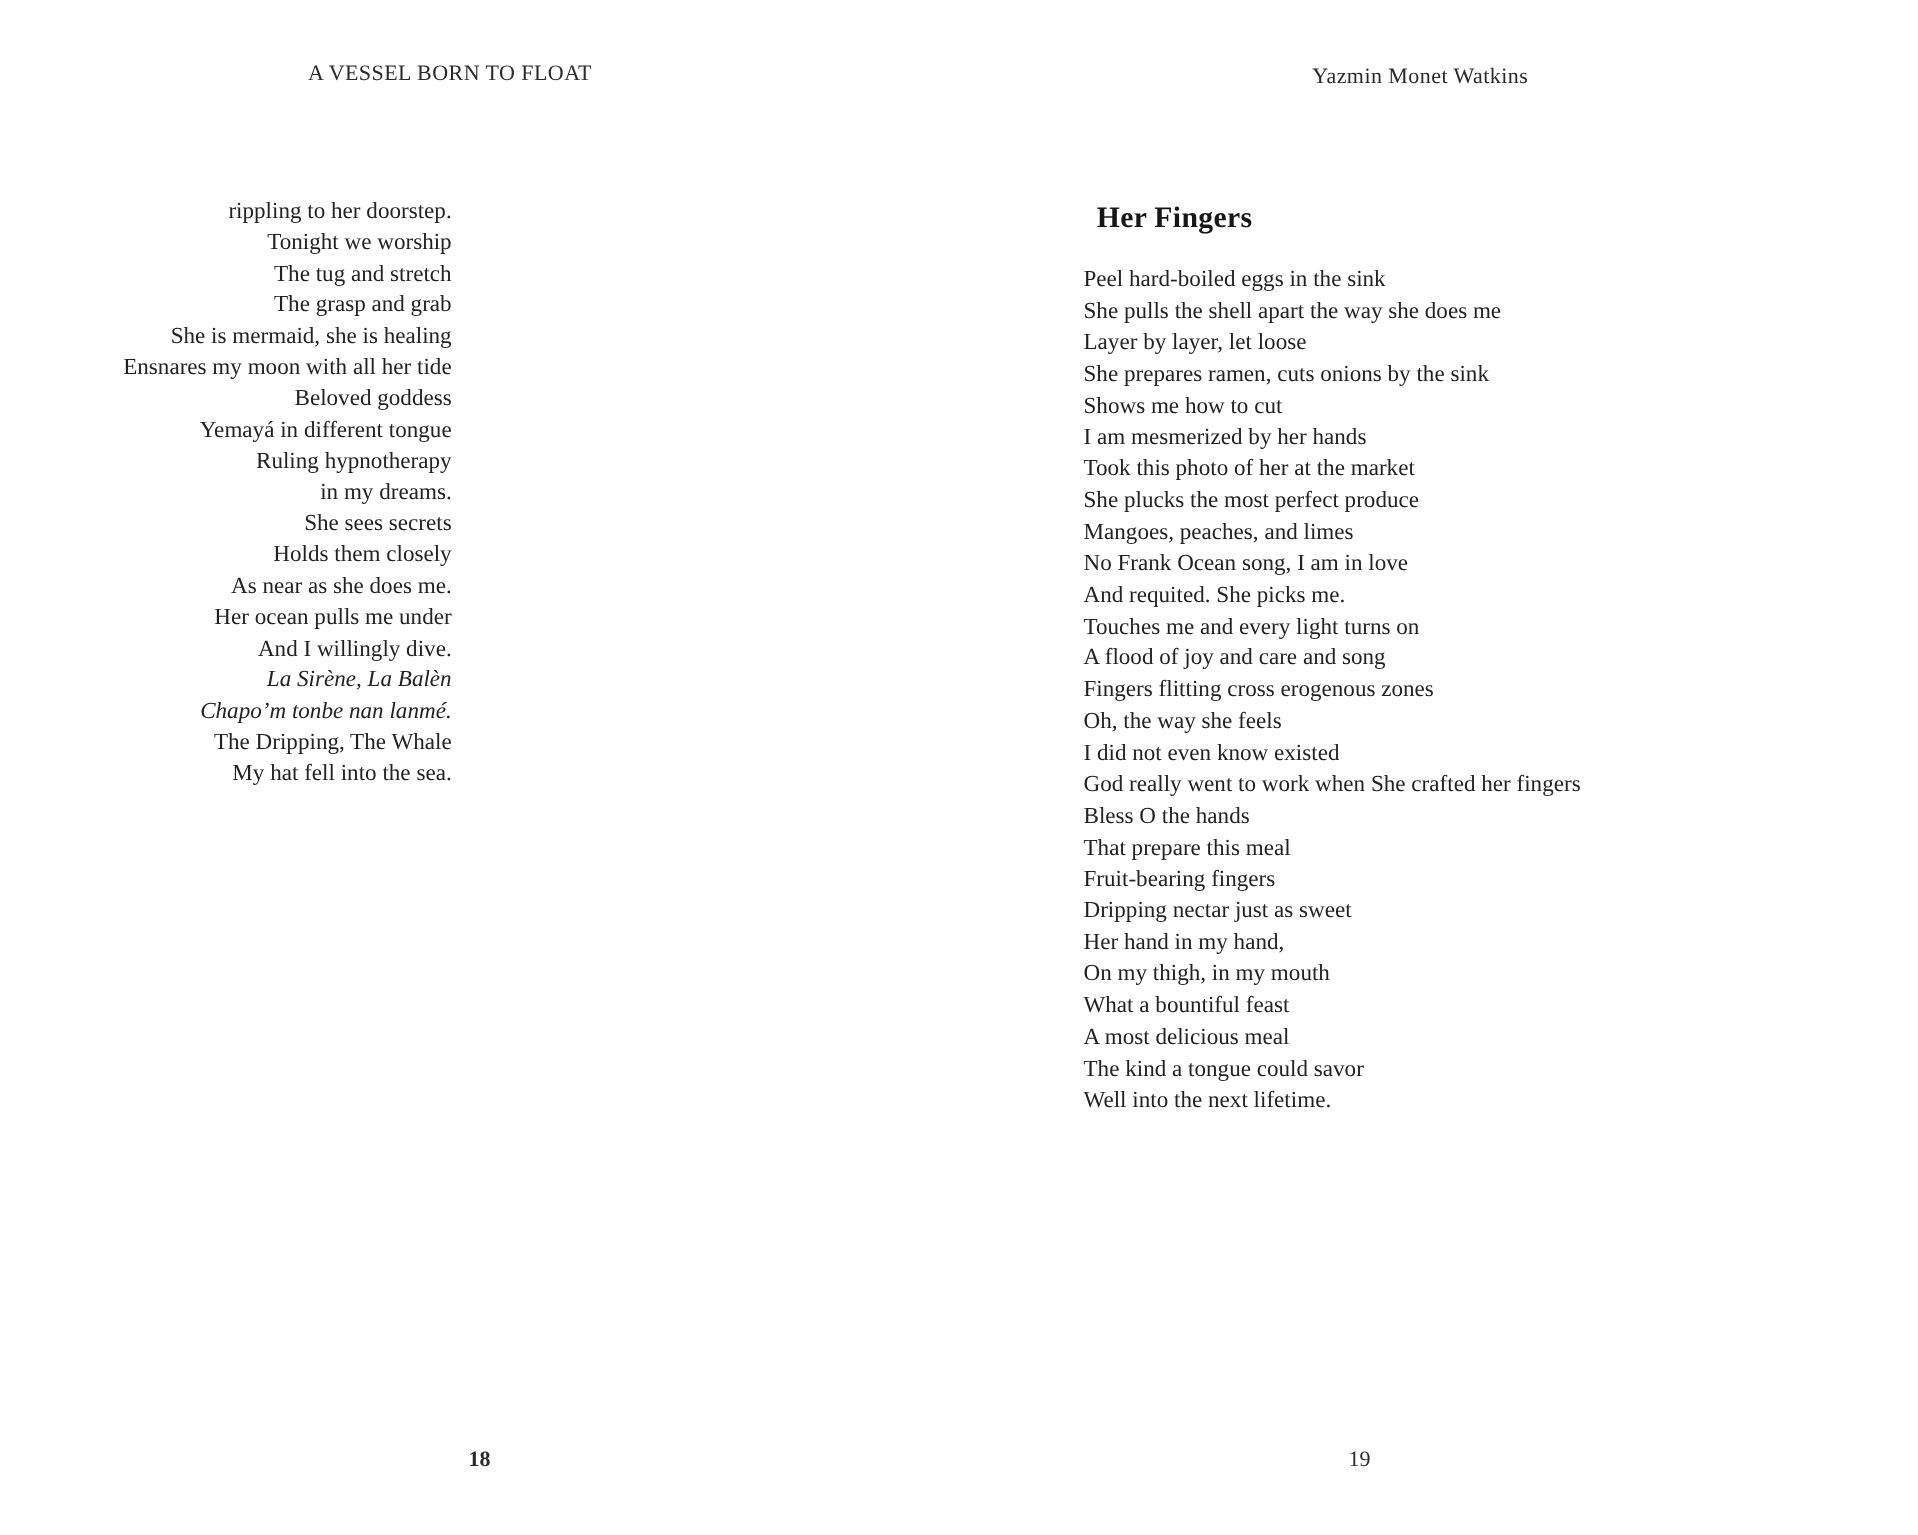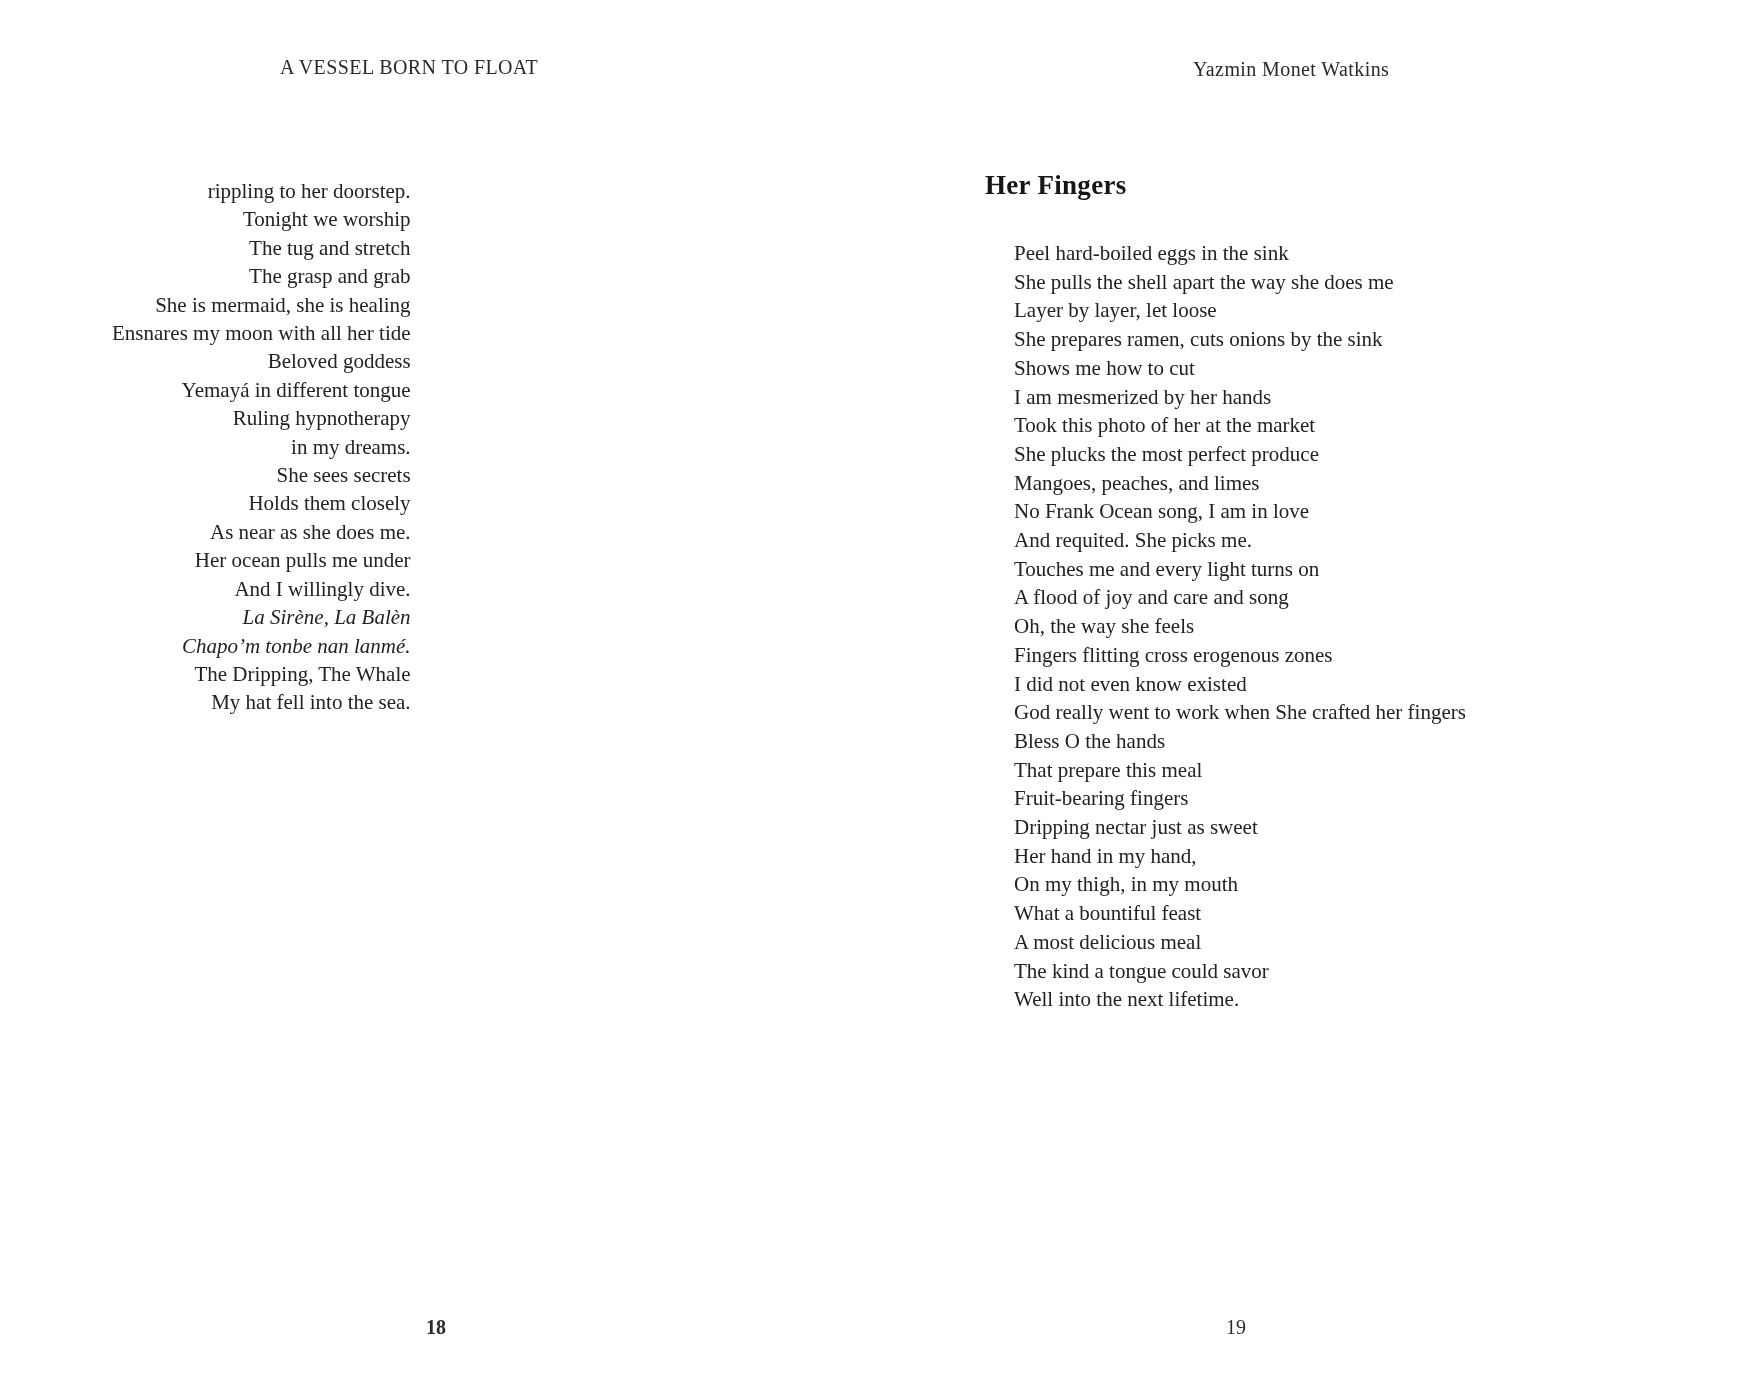--- a/index.html
+++ b/index.html
@@ -46,21 +46,21 @@
   }
 
   .poem {
     position: absolute;
     font-size: 21px;
     line-height: 28.4px;
     color: #222222;
     white-space: nowrap;
   }
   .poem-left  { top: 177px; left: 112px; text-align: right; }
-  .poem-right { top: 239px; left: 985px; line-height: 28.7px; margin-left: 29px; }
+  .poem-right { top: 239px; left: 985px; line-height: 28.7px; }
 
   .poem-line { }
   .poem-line.italic { font-style: italic; }
 
   .page-number {
     position: absolute;
     top: 1316px;
     width: 200px;
     text-align: center;
     font-size: 20px;
@@ -94,38 +94,38 @@
     <div class="poem-line">Holds them closely</div>
     <div class="poem-line">As near as she does me.</div>
     <div class="poem-line">Her ocean pulls me under</div>
     <div class="poem-line">And I willingly dive.</div>
     <div class="poem-line italic">La Sirène, La Balèn</div>
     <div class="poem-line italic">Chapo’m tonbe nan lanmé.</div>
     <div class="poem-line">The Dripping, The Whale</div>
     <div class="poem-line">My hat fell into the sea.</div>
   </div>
 
-<h1 class="poem-title" style="margin:0;">Her Fingers</h1>
+<h1 class="poem-title" style="margin:12px;">Her Fingers</h1>
 
 <div class="poem poem-right">
     <div class="poem-line">Peel hard-boiled eggs in the sink</div>
     <div class="poem-line">She pulls the shell apart the way she does me</div>
     <div class="poem-line">Layer by layer, let loose</div>
     <div class="poem-line">She prepares ramen, cuts onions by the sink</div>
     <div class="poem-line">Shows me how to cut</div>
     <div class="poem-line">I am mesmerized by her hands</div>
     <div class="poem-line">Took this photo of her at the market</div>
     <div class="poem-line">She plucks the most perfect produce</div>
     <div class="poem-line">Mangoes, peaches, and limes</div>
     <div class="poem-line">No Frank Ocean song, I am in love</div>
     <div class="poem-line">And requited. She picks me.</div>
     <div class="poem-line">Touches me and every light turns on</div>
     <div class="poem-line">A flood of joy and care and song</div>
+    <div class="poem-line">Fingers flitting cross erogenous zones</div>
     <div class="poem-line">Oh, the way she feels</div>
-    <div class="poem-line">Fingers flitting cross erogenous zones</div>
     <div class="poem-line">I did not even know existed</div>
     <div class="poem-line">God really went to work when She crafted her fingers</div>
     <div class="poem-line">Bless O the hands</div>
     <div class="poem-line">That prepare this meal</div>
     <div class="poem-line">Fruit-bearing fingers</div>
     <div class="poem-line">Dripping nectar just as sweet</div>
     <div class="poem-line">Her hand in my hand,</div>
     <div class="poem-line">On my thigh, in my mouth</div>
     <div class="poem-line">What a bountiful feast</div>
     <div class="poem-line">A most delicious meal</div>

